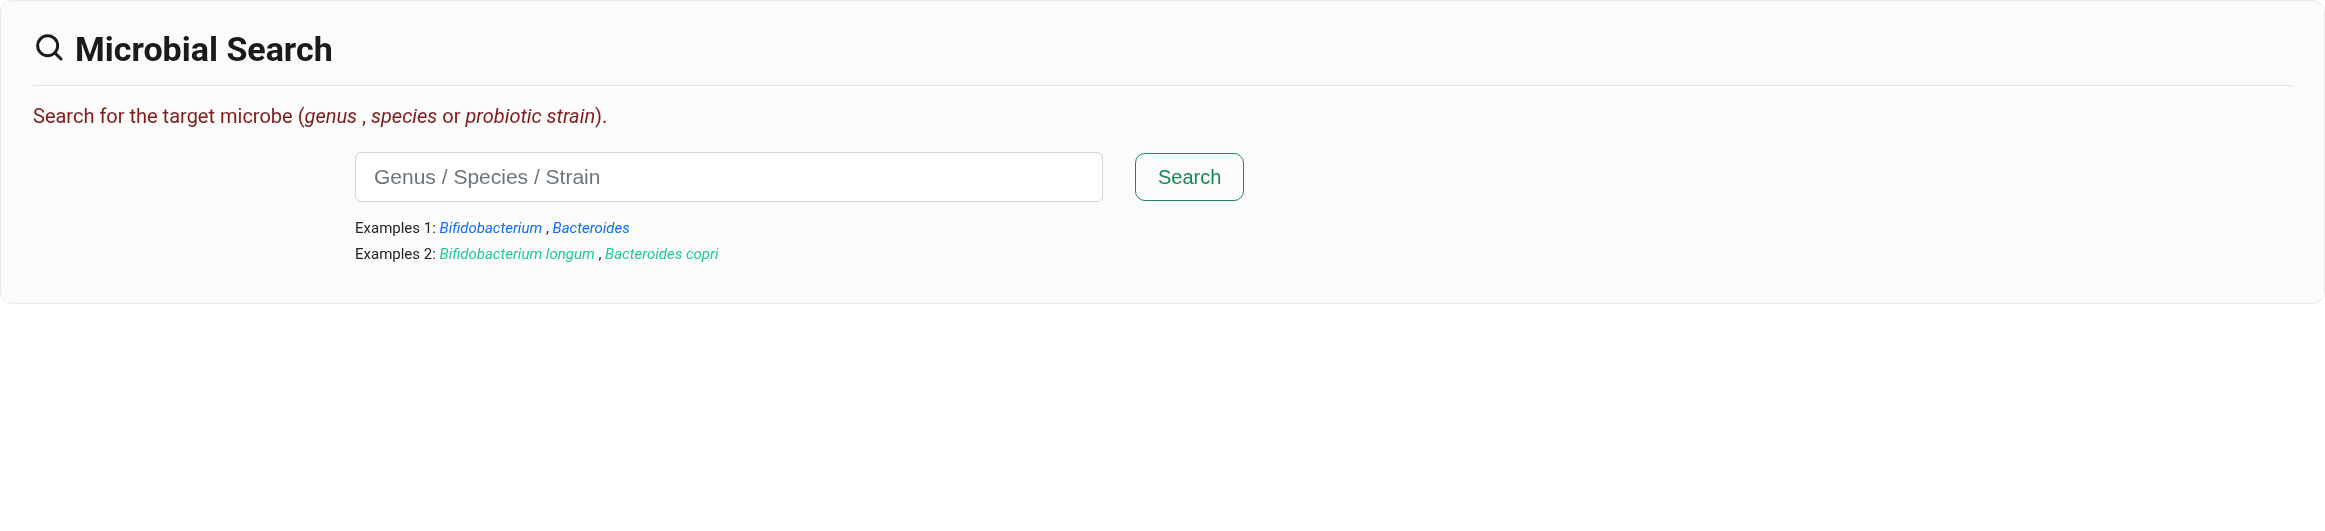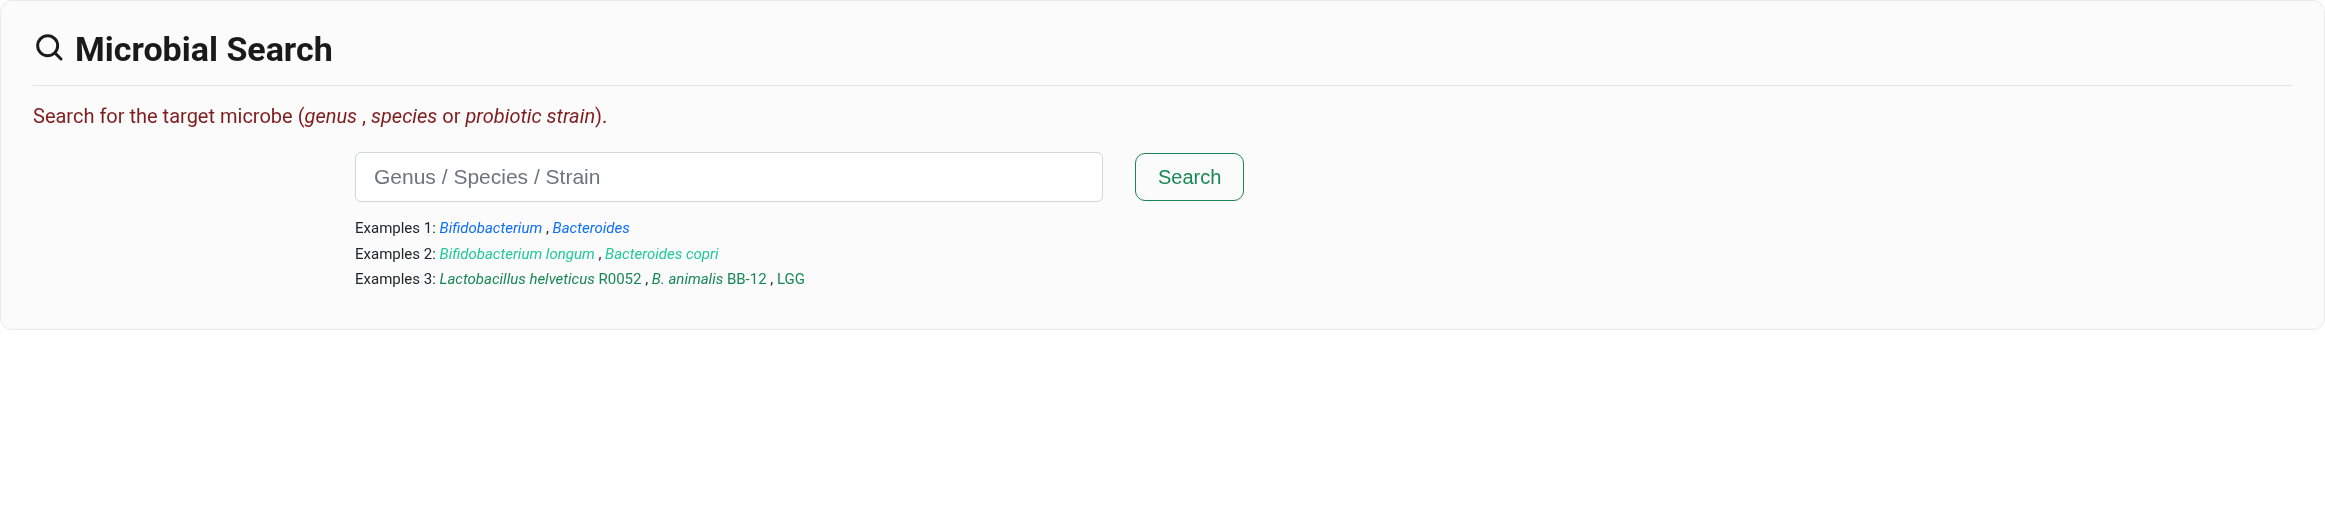--- a/index.html
+++ b/index.html
@@ -133,17 +133,14 @@
     </div>
 
     <div class="example-row">
       <span class="example-label">Examples 1:  </span><a class="link-blue">Bifidobacterium</a><span class="sep"> ,  </span><a class="link-blue">Bacteroides</a>
     </div>
 
     <div class="example-row">
       <span class="example-label">Examples 2:  </span><a class="link-teal">Bifidobacterium longum</a><span class="sep"> ,  </span><a class="link-teal">Bacteroides copri</a>
     </div>
 
-    <div class="example-row">
-      <span class="example-label">Examples 3:  </span><a class="link-green"><span class="italic">Lactobacillus helveticus</span><span> R0052</span></a><span class="sep"> ,  </span><a class="link-green"><span class="italic">B. animalis</span><span> BB-12</span></a><span class="sep"> ,  </span><a class="link-green">LGG</a>
-    </div>
   </div>
 </div>
 
 </body></html>

